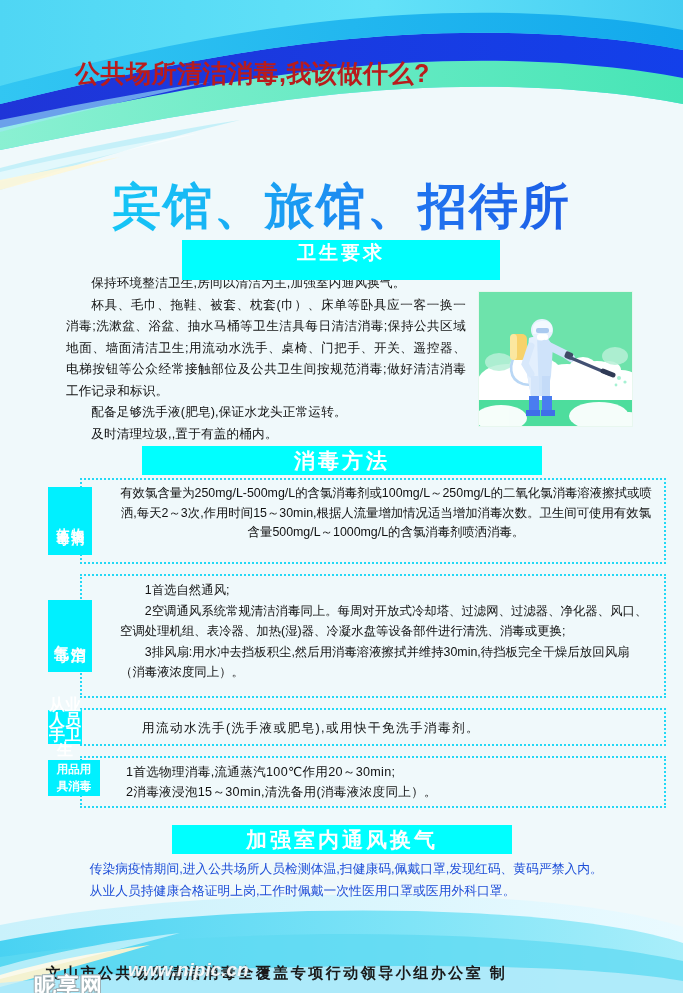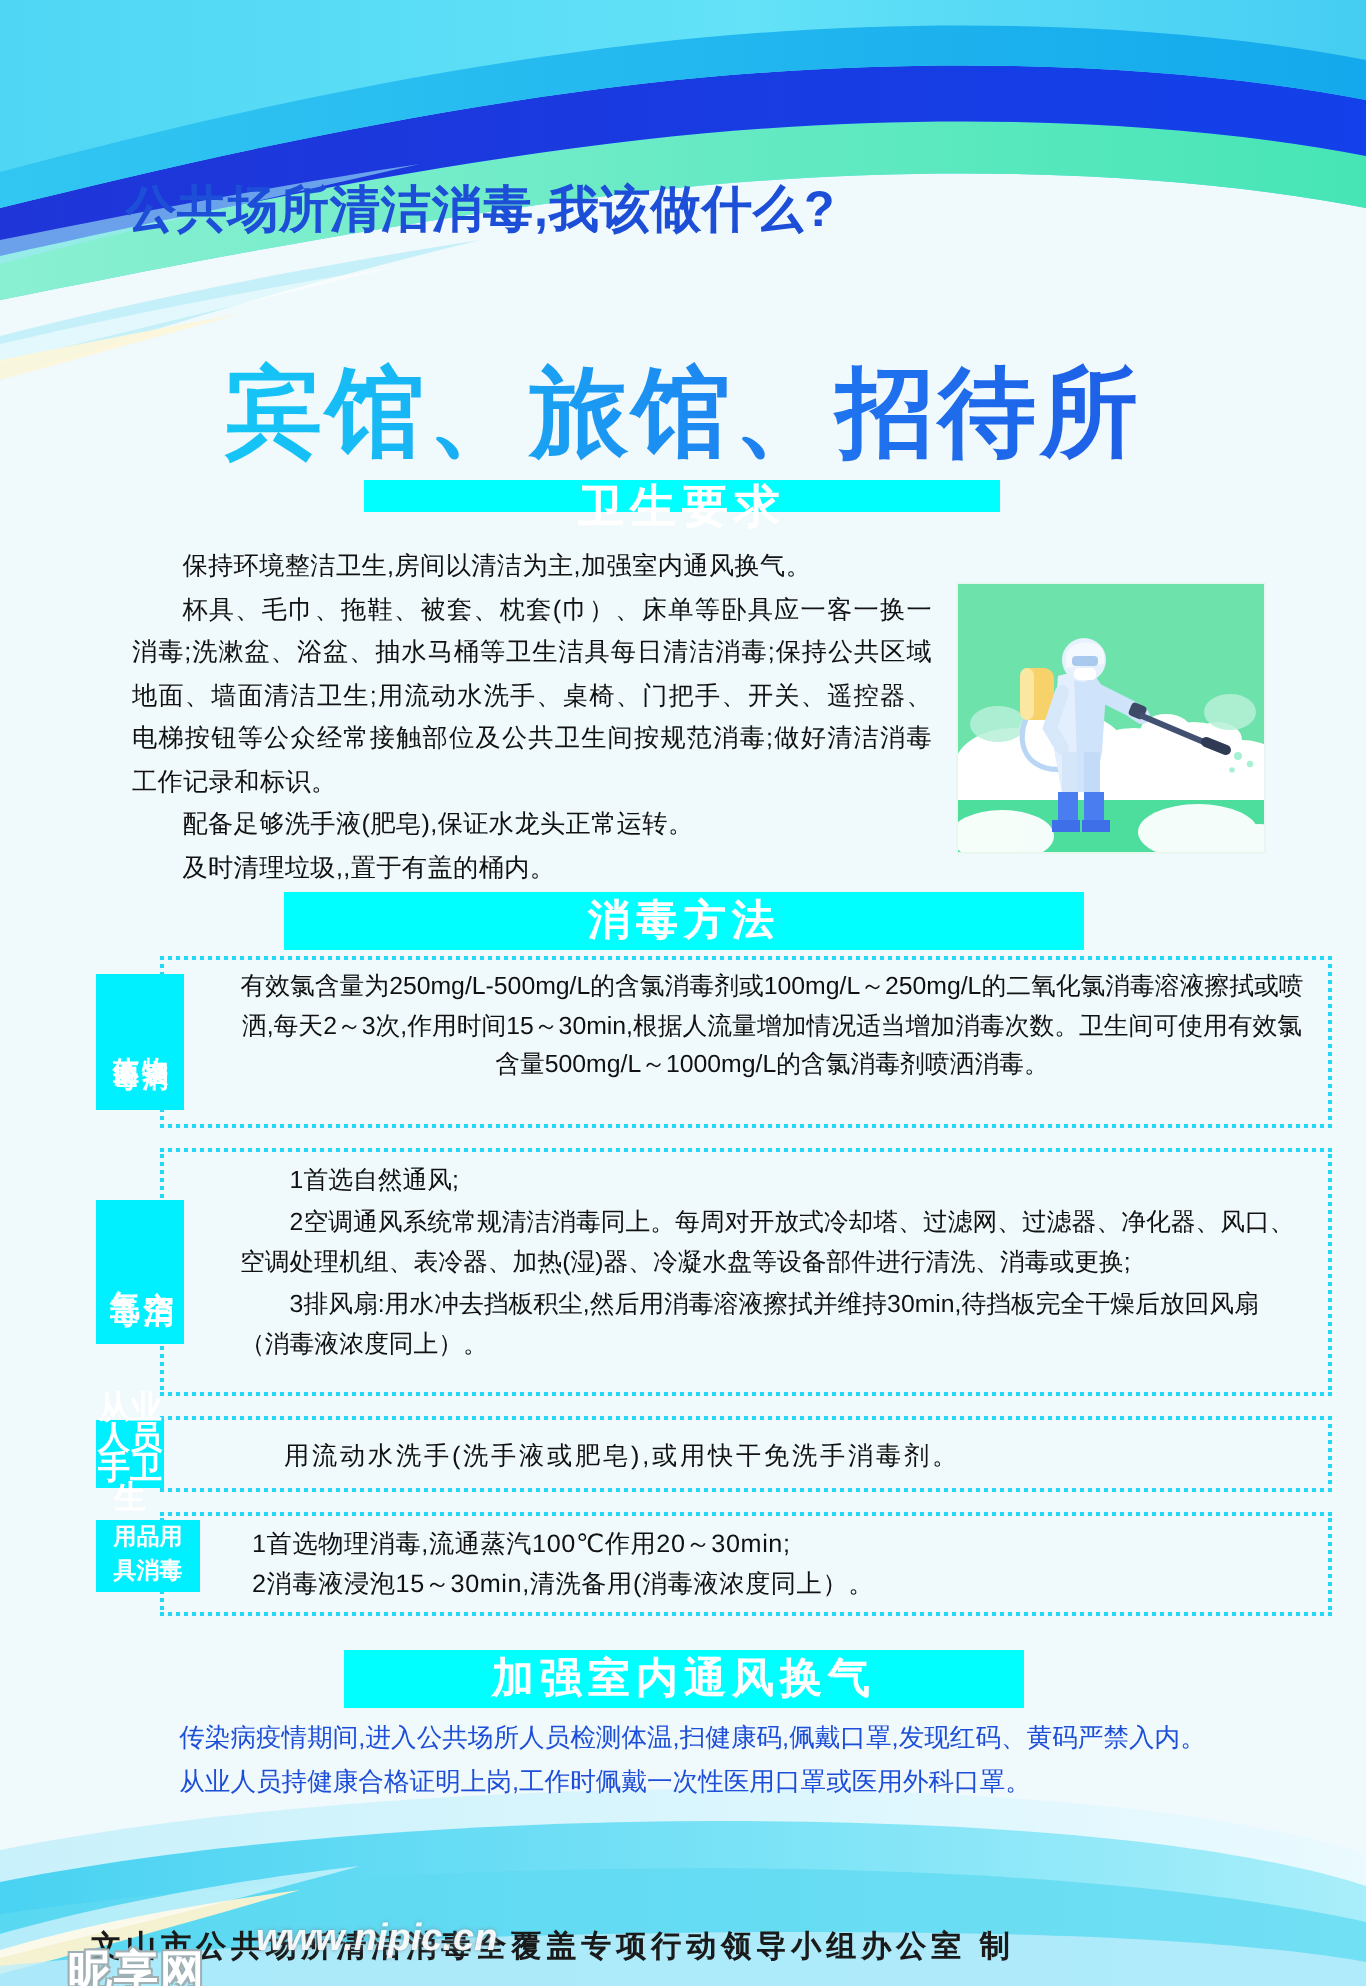--- a/index.html
+++ b/index.html
@@ -19,28 +19,27 @@
   
   .header-wrap {
     position: absolute; top: 0; left: 0;
     width: 683px; height: 190px;
     overflow: hidden;
   }
   .header-svg { display:block; width: 683px; height: 190px; }
 
   .header-title {
     position: absolute;
-    left: 63px; top: 57px;
+    left: 75px; top: 57px;
     font-size: 25px;
     font-weight: bold;
-    color: #1d4ed8;
+    color: #b91c1c;
     letter-spacing: 0.5px;
     white-space: nowrap;
     z-index: 5;
-    margin-top: 31px;
   }
 
   
   .main-title {
     position: absolute;
     top: 174px; left: 0; width: 683px;
     text-align: center;
     font-size: 49px;
     font-weight: bold;
     letter-spacing: 2px;
@@ -50,26 +49,26 @@
     color: transparent;
     -webkit-text-fill-color: transparent;
     z-index: 6;
   }
 
   
   .banner {
     position: absolute;
     background: #00ffff;
     color: #ffffff;
-    font-size: 23px;
+    font-size: 19px;
     font-weight: bold;
     letter-spacing: 3px;
     text-align: center;
     line-height: 26px;
-    height: 16px;
+    height: 40px;
     z-index: 6;
   }
   #banner-hygiene { left: 182px; top: 240px; width: 318px; }
   #banner-method  { left: 142px; top: 446px; width: 400px; height: 29px; line-height:29px; font-size:21px;}
   #banner-epidemic{ left: 172px; top: 825px; width: 340px; height: 29px; line-height:29px; font-size:21px;}
 
   
   .para-block {
     position: absolute;
     left: 66px; top: 273px;

